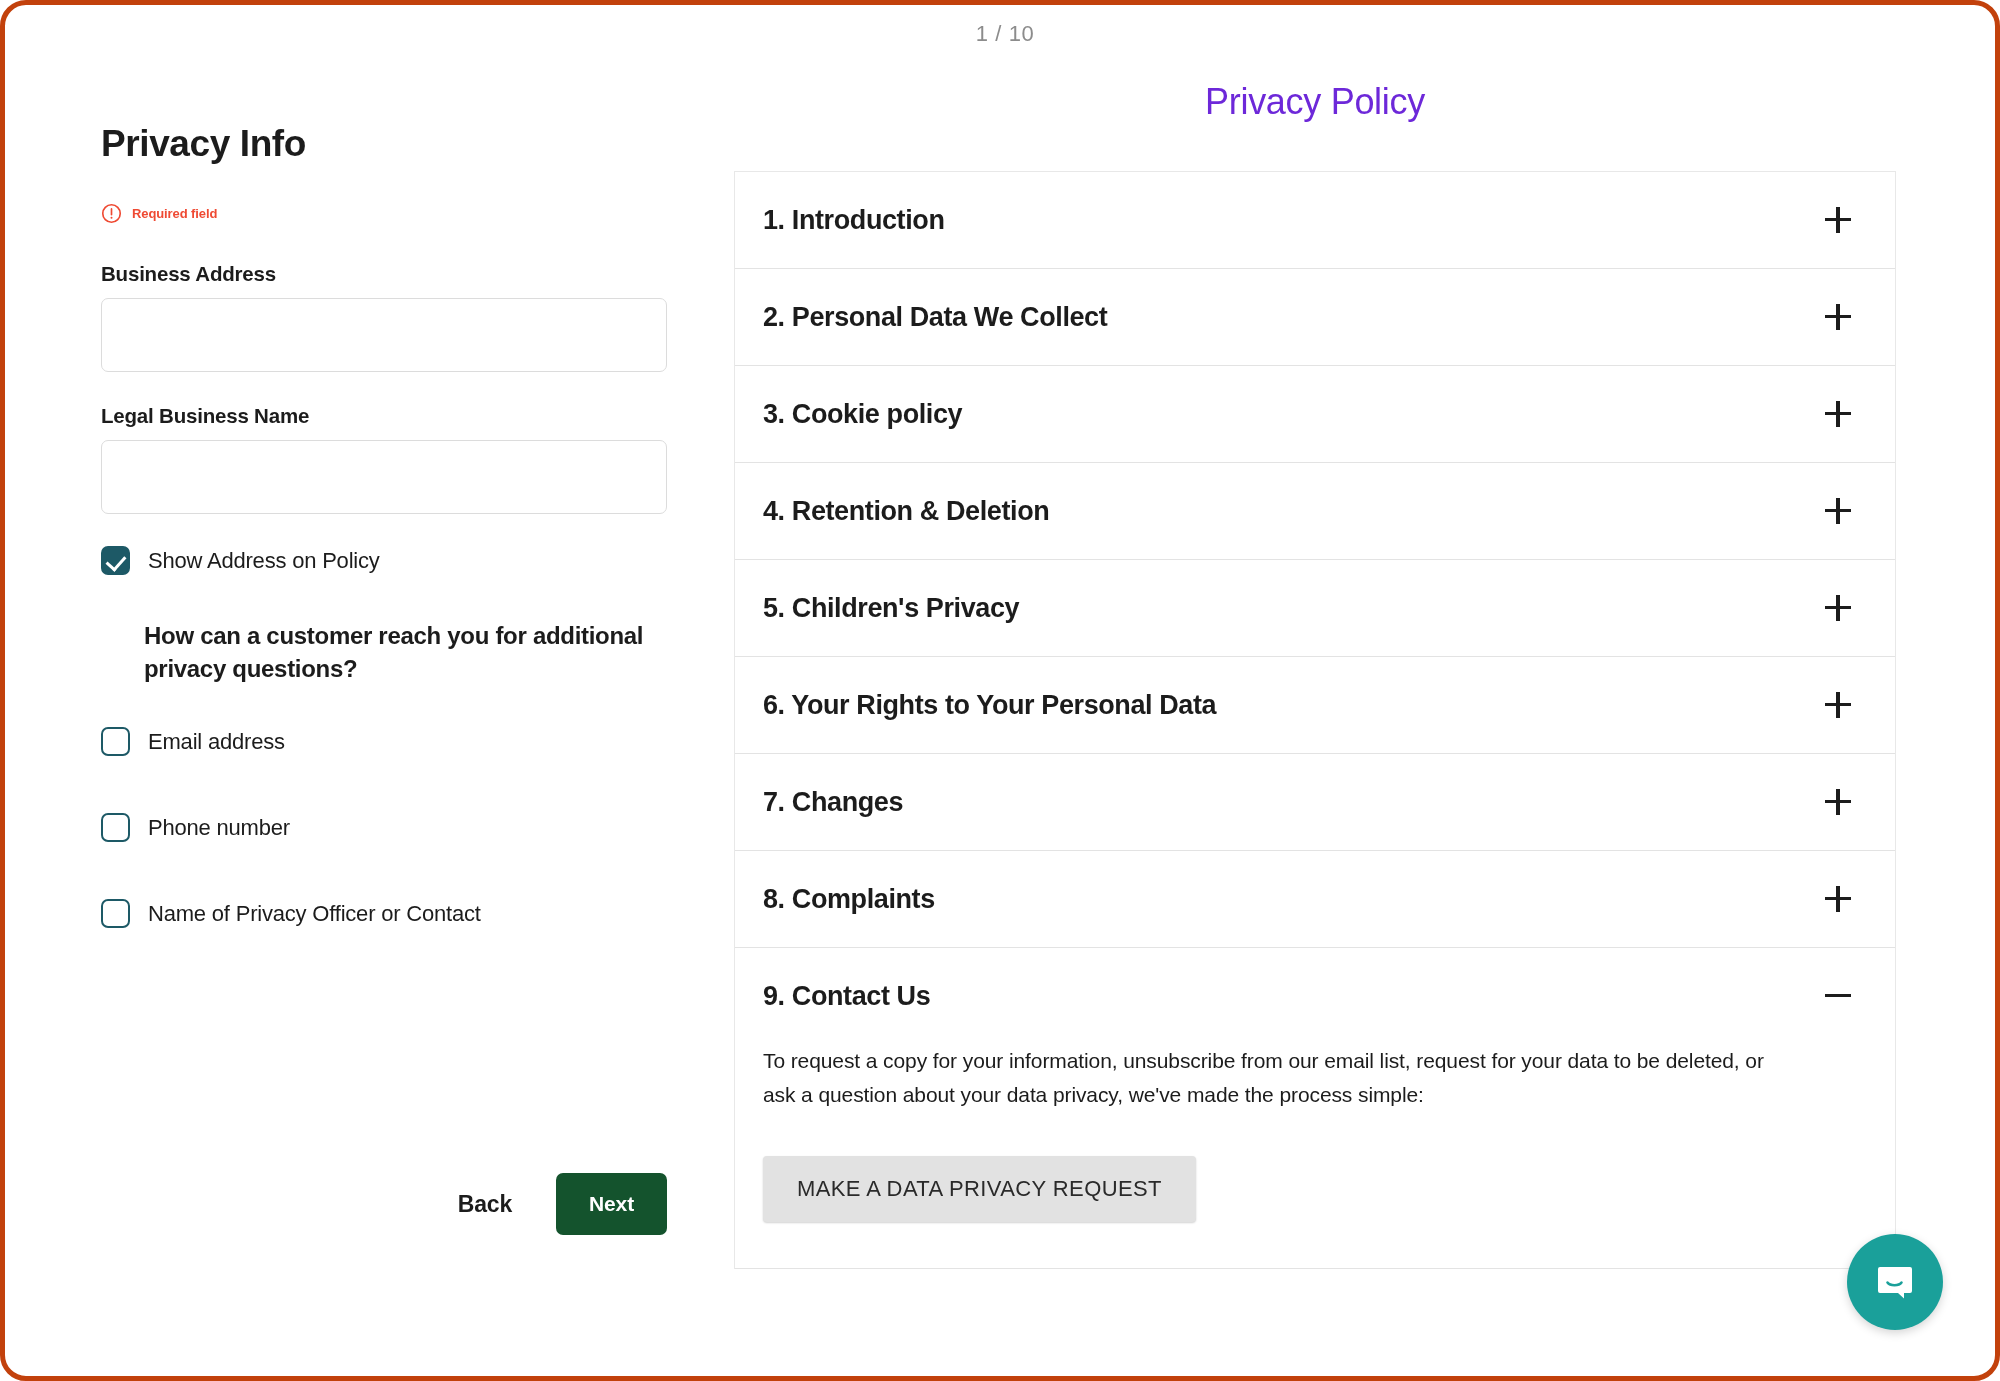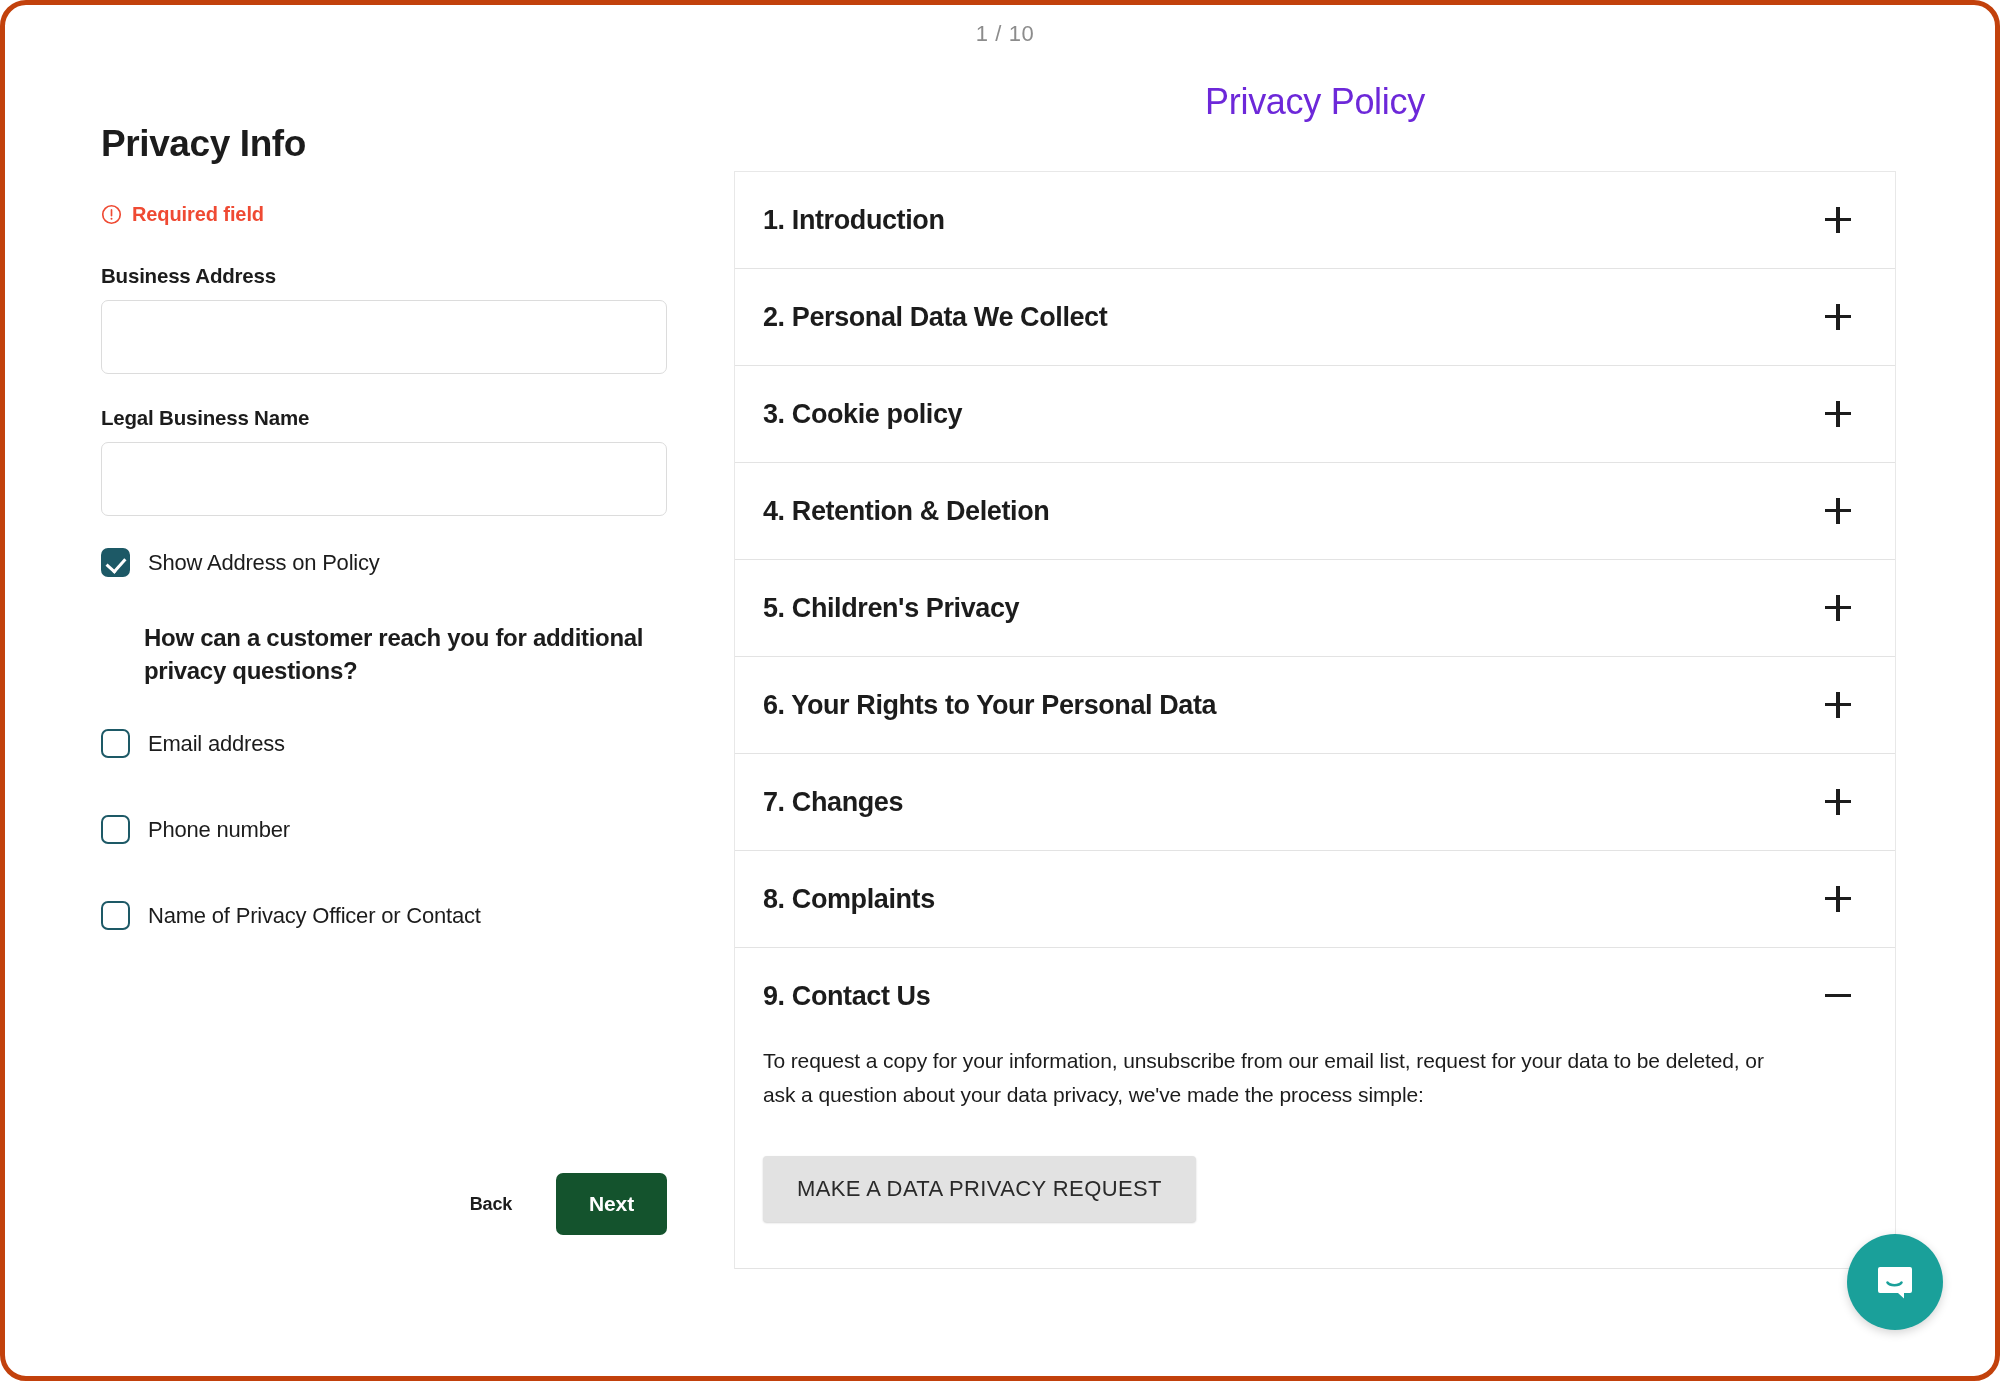--- a/index.html
+++ b/index.html
@@ -52,21 +52,21 @@
 
   .hint-row {
     display: flex;
     align-items: center;
     gap: 10px;
     margin-bottom: 38px;
   }
   .hint-row.required { color: #ef4a33; }
   .hint-row.optional { color: #72b0dd; }
   .hint-text {
-    font-size: 20px;
+    font-size: 13px;
     font-weight: 600;
     letter-spacing: -0.1px;
   }
   .hint-icon { display: block; width: 21px; height: 21px; flex: 0 0 21px; }
 
   .field-label {
     font-size: 20.5px;
     font-weight: bold;
     color: #1c1c1c;
     margin-bottom: 12px;
@@ -150,21 +150,21 @@
     width: 566px;
     display: flex;
     justify-content: flex-end;
     align-items: center;
     gap: 44px;
   }
   .btn-back {
     background: none;
     border: none;
     font-family: "Liberation Sans", sans-serif;
-    font-size: 18px;
+    font-size: 23px;
     font-weight: bold;
     color: #1c1c1c;
     cursor: pointer;
     padding: 0;
     letter-spacing: -0.2px;
   }
   .btn-next {
     background: #14532d;
     border: none;
     border-radius: 7px;

